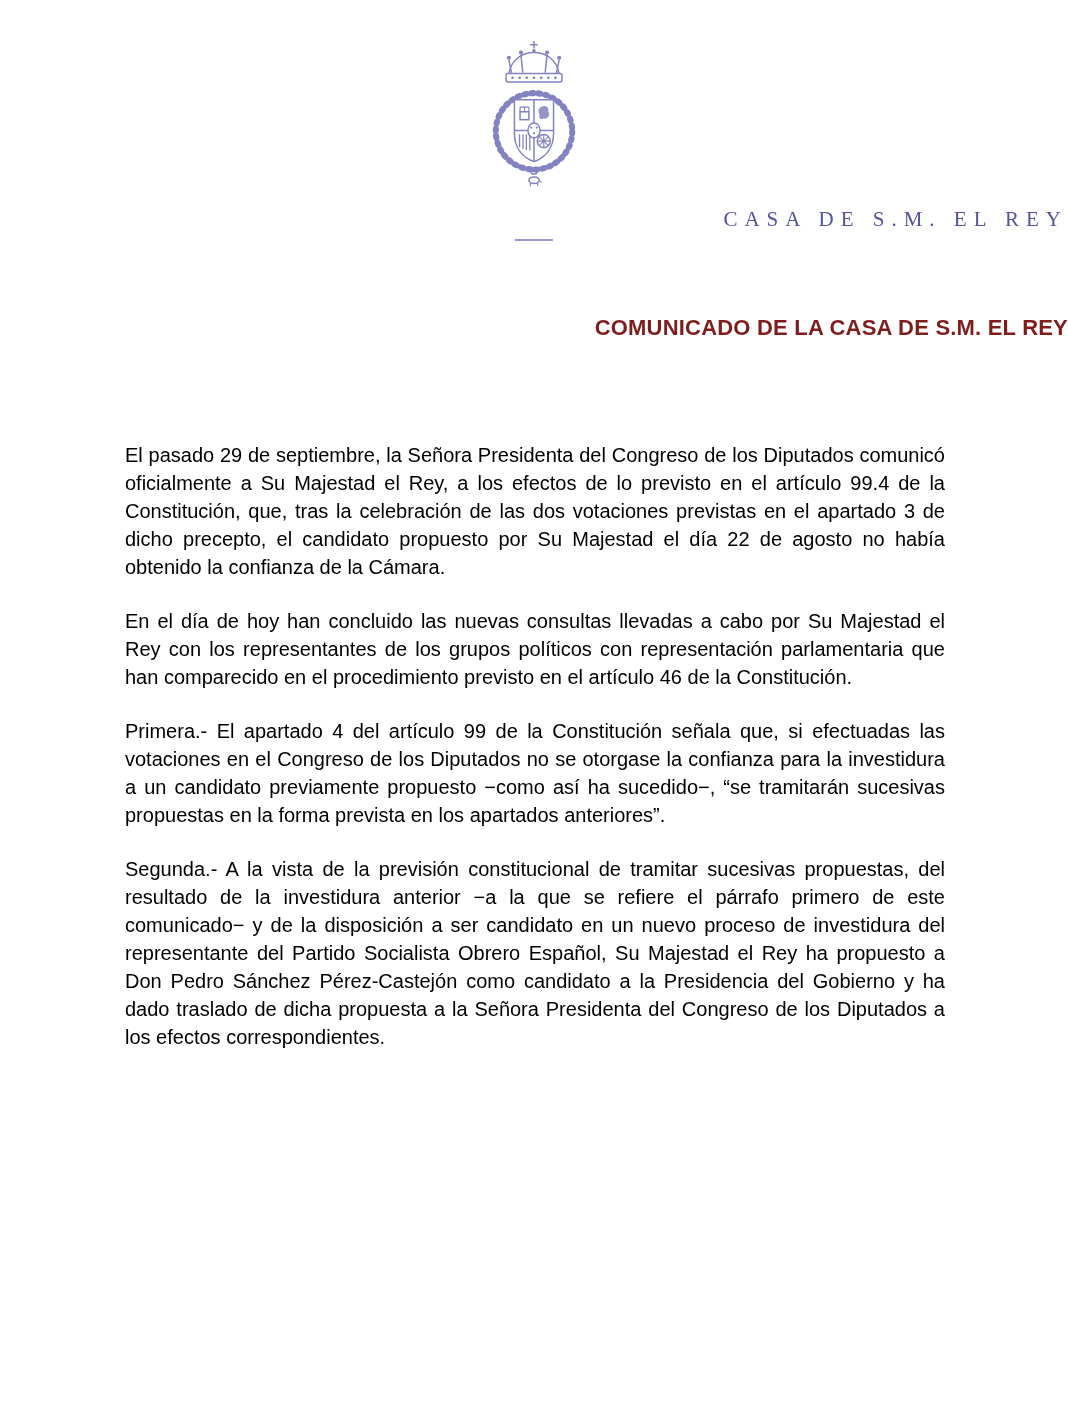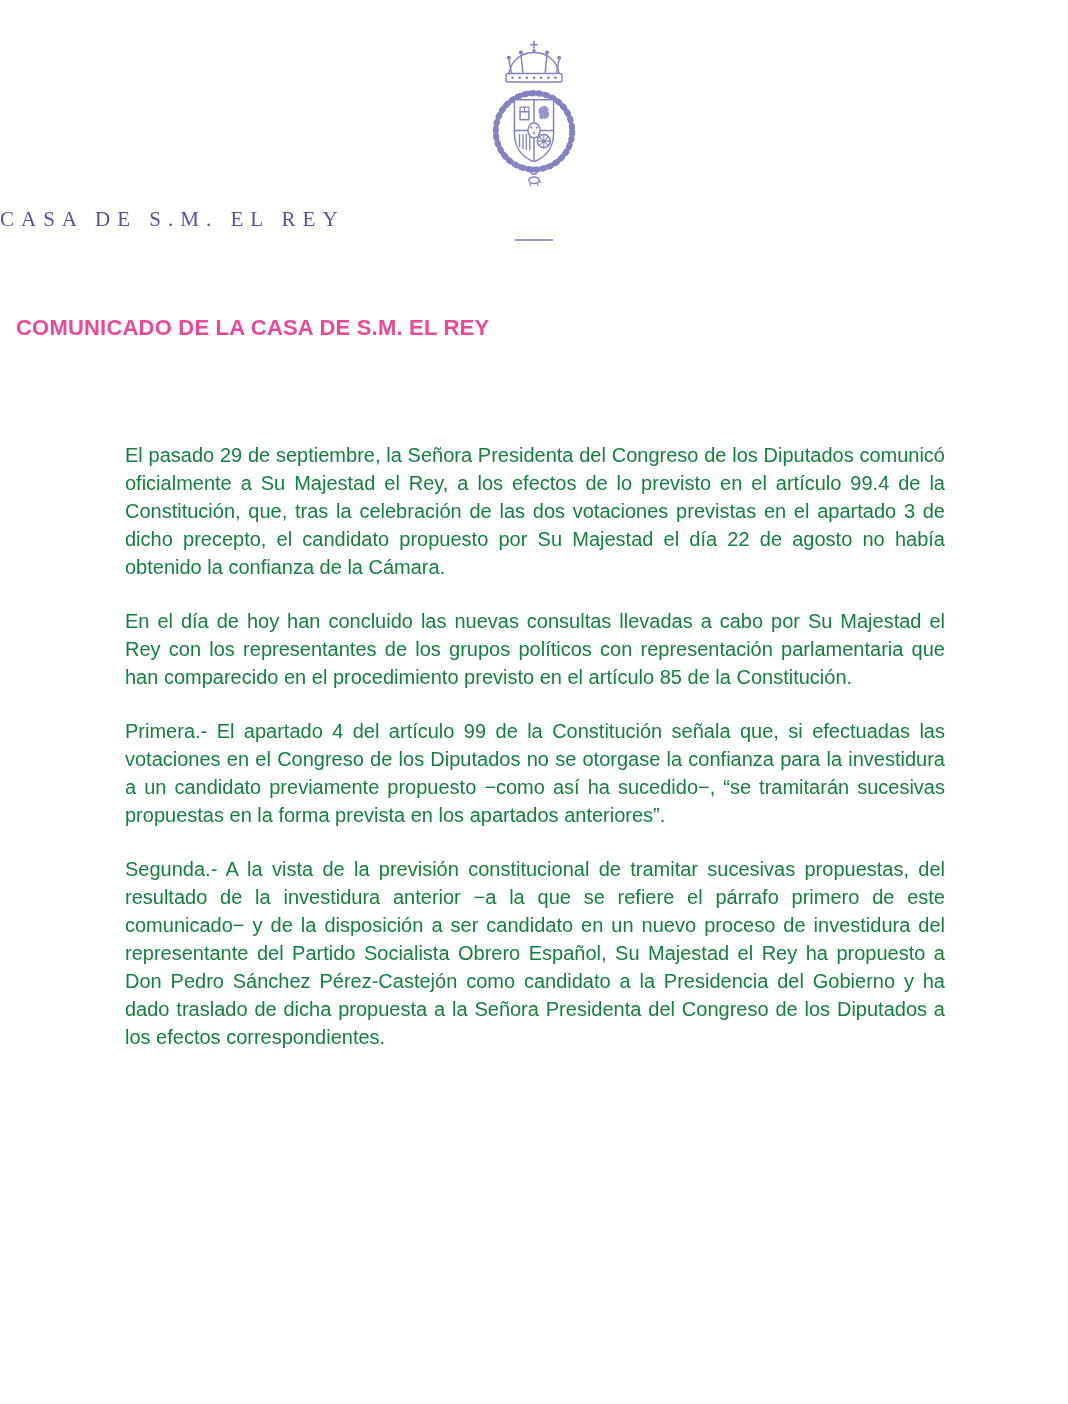--- a/index.html
+++ b/index.html
@@ -5,55 +5,54 @@
   html, body { margin: 0; padding: 0; background: #ffffff; }
   .page {
     position: relative;
     width: 1068px;
     height: 1404px;
     background: #ffffff;
     font-family: "Liberation Sans", sans-serif;
     color: var(--body-text, #111111);
     overflow: hidden;
   }
-  .masthead { padding-top: 40px; text-align: left; }
+  .masthead { padding-top: 40px; text-align: right; }
   .crest { color: var(--crest, #8383c2); }
   .crest svg { display: block; margin: 0 auto; width: 112px; height: 151px; }
   .brand {
     margin-top: 16px;
     font-family: "Liberation Serif", serif;
     font-size: 21px;
     font-weight: 400;
     letter-spacing: 7px;
     color: var(--brand-text, #54549e);
     white-space: nowrap;
   }
   .brand-rule {
     width: 38px; height: 2px;
     margin: 7px auto 0 auto;
     background: var(--brand-rule, #9a9ac8);
   }
   .doc-title {
     margin: 74px 0 0 0;
-    text-align: left;
+    text-align: right;
     font-size: 22px;
     font-weight: bold;
     letter-spacing: 0.2px;
-    color: #ec4899;
-    padding-left: 16px;
+    color: #7f1d1d;
   }
   .doc-body {
     margin: 100px 123px 0 125px;
   }
   .doc-body p {
     margin: 0 0 26px 0;
     font-size: 20px;
     line-height: 28px;
     text-align: justify;
-    color: #15803d;
+    color: #000000;
   }
 </style>
 </head>
 <body>
 
 <div class="page">
 
   <header class="masthead">
     <div class="crest">
       <svg viewBox="0 0 120 162" fill="none" stroke="currentColor" stroke-width="1.6">
@@ -108,18 +107,18 @@
       </svg>
     </div>
     <div class="brand">CASA DE S.M. EL REY</div>
     <div class="brand-rule"></div>
   </header>
 
   <h1 class="doc-title">COMUNICADO DE LA CASA DE S.M. EL REY</h1>
 
   <main class="doc-body">
     <p>El pasado 29 de septiembre, la Señora Presidenta del Congreso de los Diputados comunicó oficialmente a Su Majestad el Rey, a los efectos de lo previsto en el artículo 99.4 de la Constitución, que, tras la celebración de las dos votaciones previstas en el apartado 3 de dicho precepto, el candidato propuesto por Su Majestad el día 22 de agosto no había obtenido la confianza de la Cámara.</p>
-    <p>En el día de hoy han concluido las nuevas consultas llevadas a cabo por Su Majestad el Rey con los representantes de los grupos políticos con representación parlamentaria que han comparecido en el procedimiento previsto en el artículo 85 de la Constitución.</p>
+    <p>En el día de hoy han concluido las nuevas consultas llevadas a cabo por Su Majestad el Rey con los representantes de los grupos políticos con representación parlamentaria que han comparecido en el procedimiento previsto en el artículo 46 de la Constitución.</p>
     <p>Primera.- El apartado 4 del artículo 99 de la Constitución señala que, si efectuadas las votaciones en el Congreso de los Diputados no se otorgase la confianza para la investidura a un candidato previamente propuesto −como así ha sucedido−, “se tramitarán sucesivas propuestas en la forma prevista en los apartados anteriores”.</p>
     <p>Segunda.- A la vista de la previsión constitucional de tramitar sucesivas propuestas, del resultado de la investidura anterior −a la que se refiere el párrafo primero de este comunicado− y de la disposición a ser candidato en un nuevo proceso de investidura del representante del Partido Socialista Obrero Español, Su Majestad el Rey ha propuesto a Don Pedro Sánchez Pérez-Castejón como candidato a la Presidencia del Gobierno y ha dado traslado de dicha propuesta a la Señora Presidenta del Congreso de los Diputados a los efectos correspondientes.</p>
   </main>
 
 </div>
 
 </body></html>

